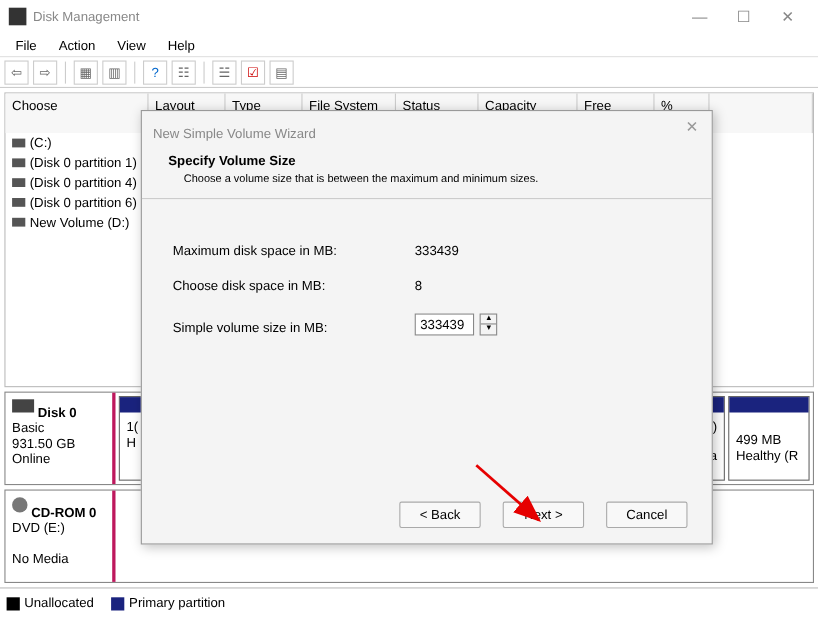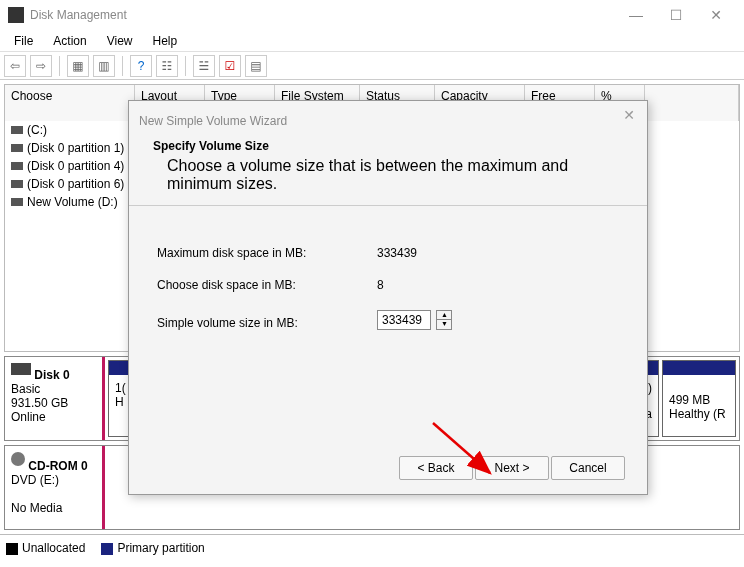--- a/index.html
+++ b/index.html
@@ -45,30 +45,30 @@
 .legend { border-top: 1px solid #bbb; padding: 6px; display: flex; gap: 16px; }
 .legend-sw { width: 12px; height: 12px; display: inline-block; margin-right: 4px; vertical-align: middle; }
 
 
 .wizard { position: absolute; left: 128px; top: 100px; width: 520px; height: 395px; background: #f4f4f4; border: 1px solid #999; box-shadow: 2px 2px 10px rgba(0,0,0,.25); }
 .wizard-title { height: 28px; display: flex; align-items: center; padding: 0 10px; color: #888; }
 .wizard-title span { flex: 1; margin-top: 12px; }
 .wizard-close { width: 16px; text-align: center; color: #999; font-size: 14px; }
 .wizard-body { padding: 10px 24px; }
 .wizard-h1 { font-weight: bold; font-size: 12px; }
-.wizard-sub { font-size: 16px; padding: 4px 0 0 14px; }
+.wizard-sub { font-size: 10px; padding: 4px 0 0 14px; }
 .wizard-hr { border: none; border-top: 1px solid #ccc; margin: 12px -24px 0; }
 .wizard-fields { padding: 40px 4px 0; }
 .wizard-row { display: flex; margin-bottom: 18px; align-items: flex-end; }
 .wizard-row .lbl { width: 220px; }
 .wizard-row .val input { width: 54px; height: 20px; border: 1px solid #888; padding: 1px 4px; text-align: left; }
 .spinner { display: inline-flex; flex-direction: column; border: 1px solid #888; height: 20px; vertical-align: top; margin-left: 2px;}
 .spinner div { width: 14px; height: 9px; font-size: 7px; text-align: center; line-height: 8px; border-bottom: 1px solid #888;}
 .spinner div:last-child { border-bottom: none; }
-.wizard-buttons { position: absolute; bottom: 14px; right: 22px; display: flex; gap: 2px; }
+.wizard-buttons { position: absolute; bottom: 14px; right: 22px; display: flex; gap: 20px; }
 .wizard-buttons button { width: 74px; height: 24px; border: 1px solid #aaa; background: #f8f8f8; border-radius: 2px; font-size: 12px;}
 
 
 .arrow { position: absolute; pointer-events: none; }
 </style>
 </head>
 <body>
 
 <div class="titlebar">
   <span class="app-icon"></span>

